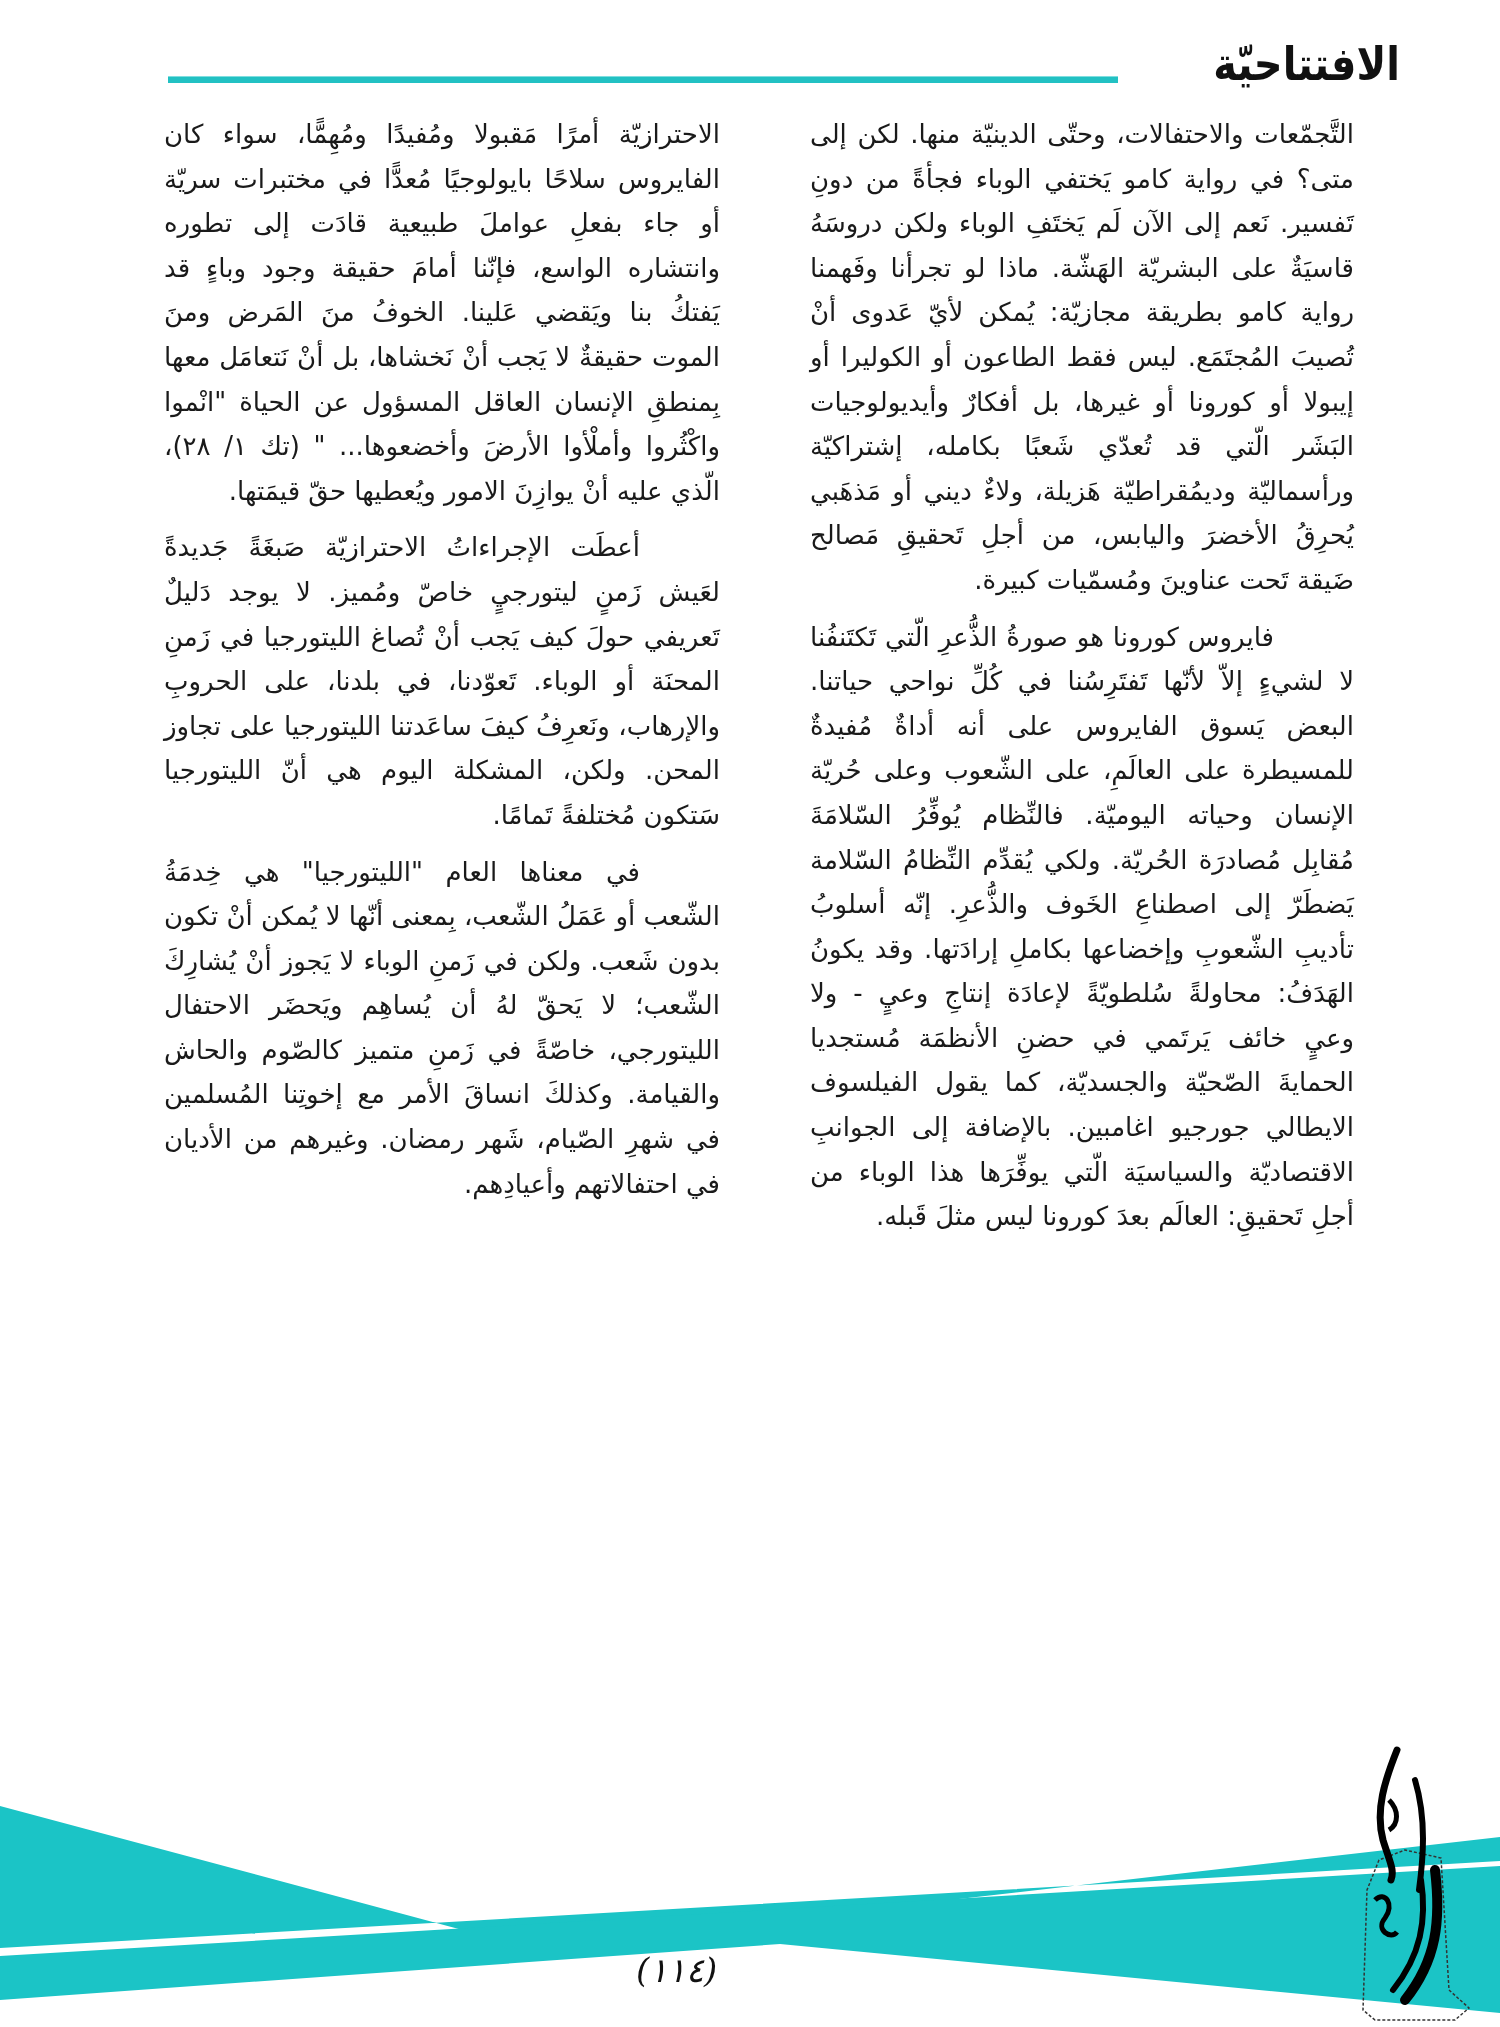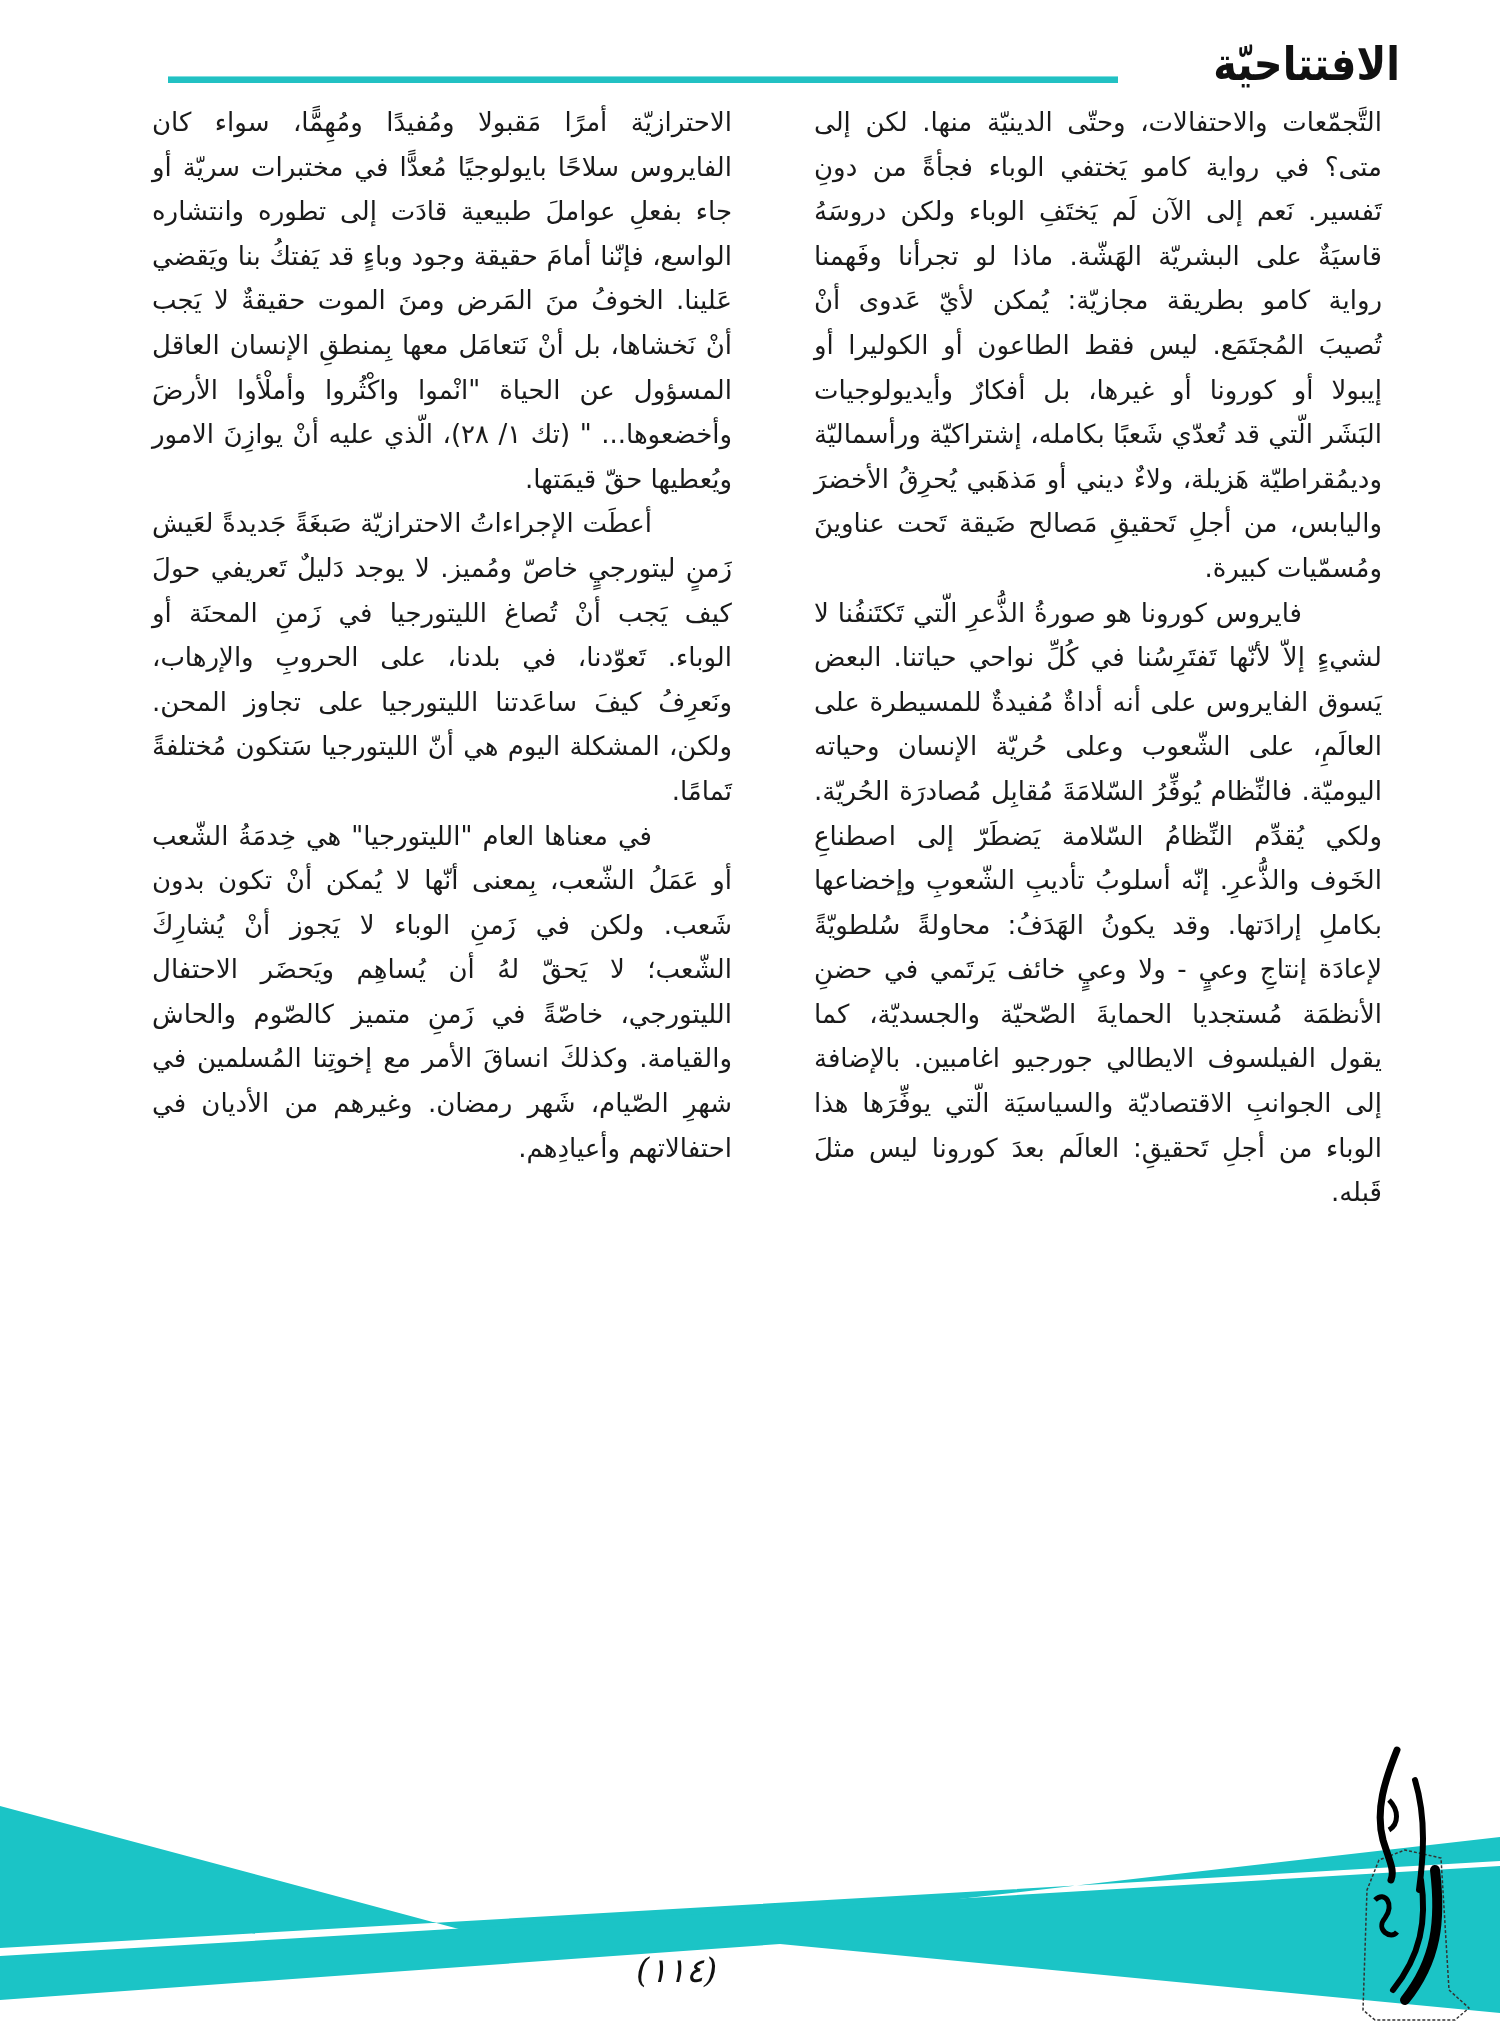--- a/index.html
+++ b/index.html
@@ -18,24 +18,24 @@
   .header-rule {
     position: absolute; left: 168px; top: 46px; width: 950px; height: 6px;
     background: #22c1c3; border-top: 1px solid #7fdedf;
   }
   .column {
     position: absolute; top: 100px; direction: rtl; text-align: justify;
     text-align-last: right;
     font-family: "DejaVu Sans", sans-serif; font-size: 26px; line-height: 44.6px;
     color: #1a1a1a;
   }
-  .col-right { right: 118px; width: 568px; }
+  .col-right { right: 134px; width: 568px; }
   .col-left { right: 770px; width: 580px; }
   .col-left { left: 152px; right: auto; }
-  .para { margin: 0; }
+  .para { margin: 12px; }
   .para.indent { text-indent: 80px; }
   .bands { position: absolute; left: 0; top: 0; width: 1500px; height: 2027px; pointer-events: none; }
   .page-number {
     position: absolute; top: 1950px; left: 636px; width: 180px; text-align: left;
     font-family: "DejaVu Serif", serif; font-size: 34px; color: #111; direction: rtl; font-style: italic;
   }
   .logo { position: absolute; left: 1345px; top: 1740px; width: 130px; height: 290px; }
 </style>
 </head>
 <body>

